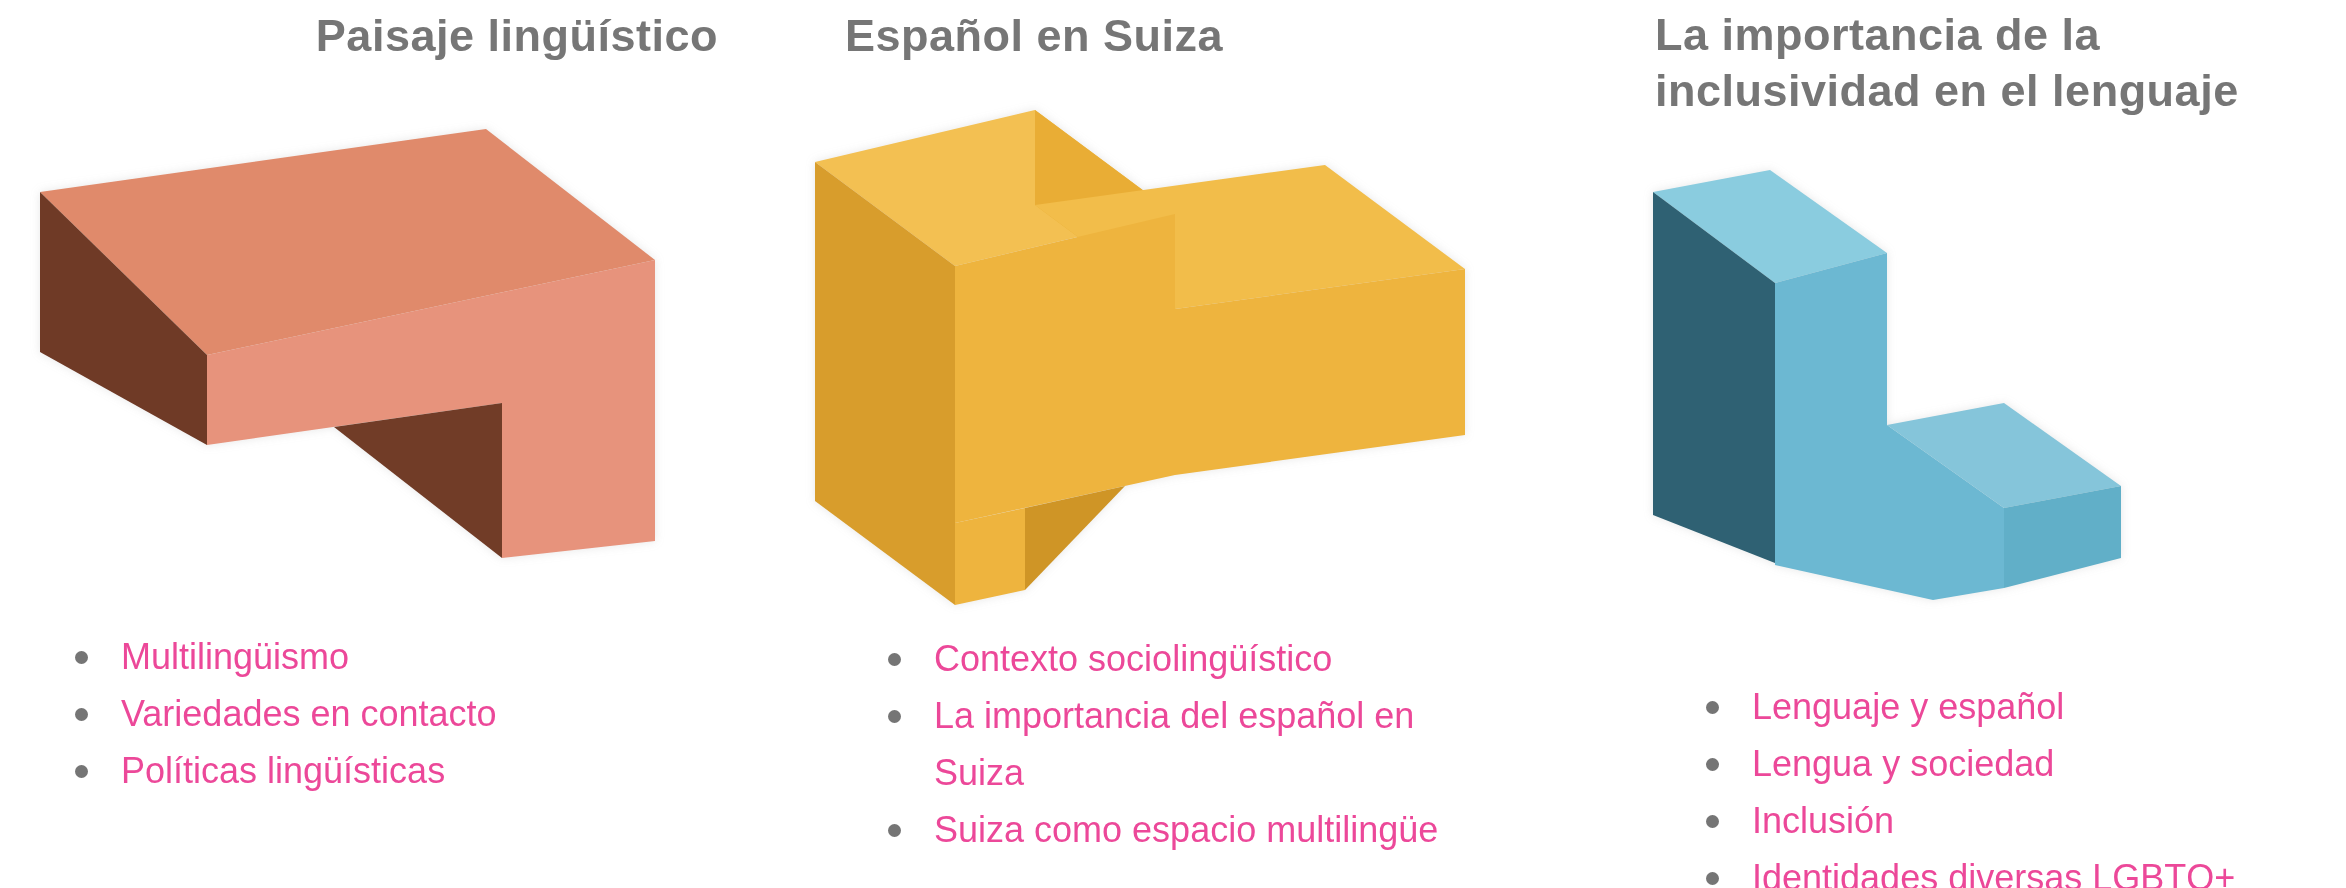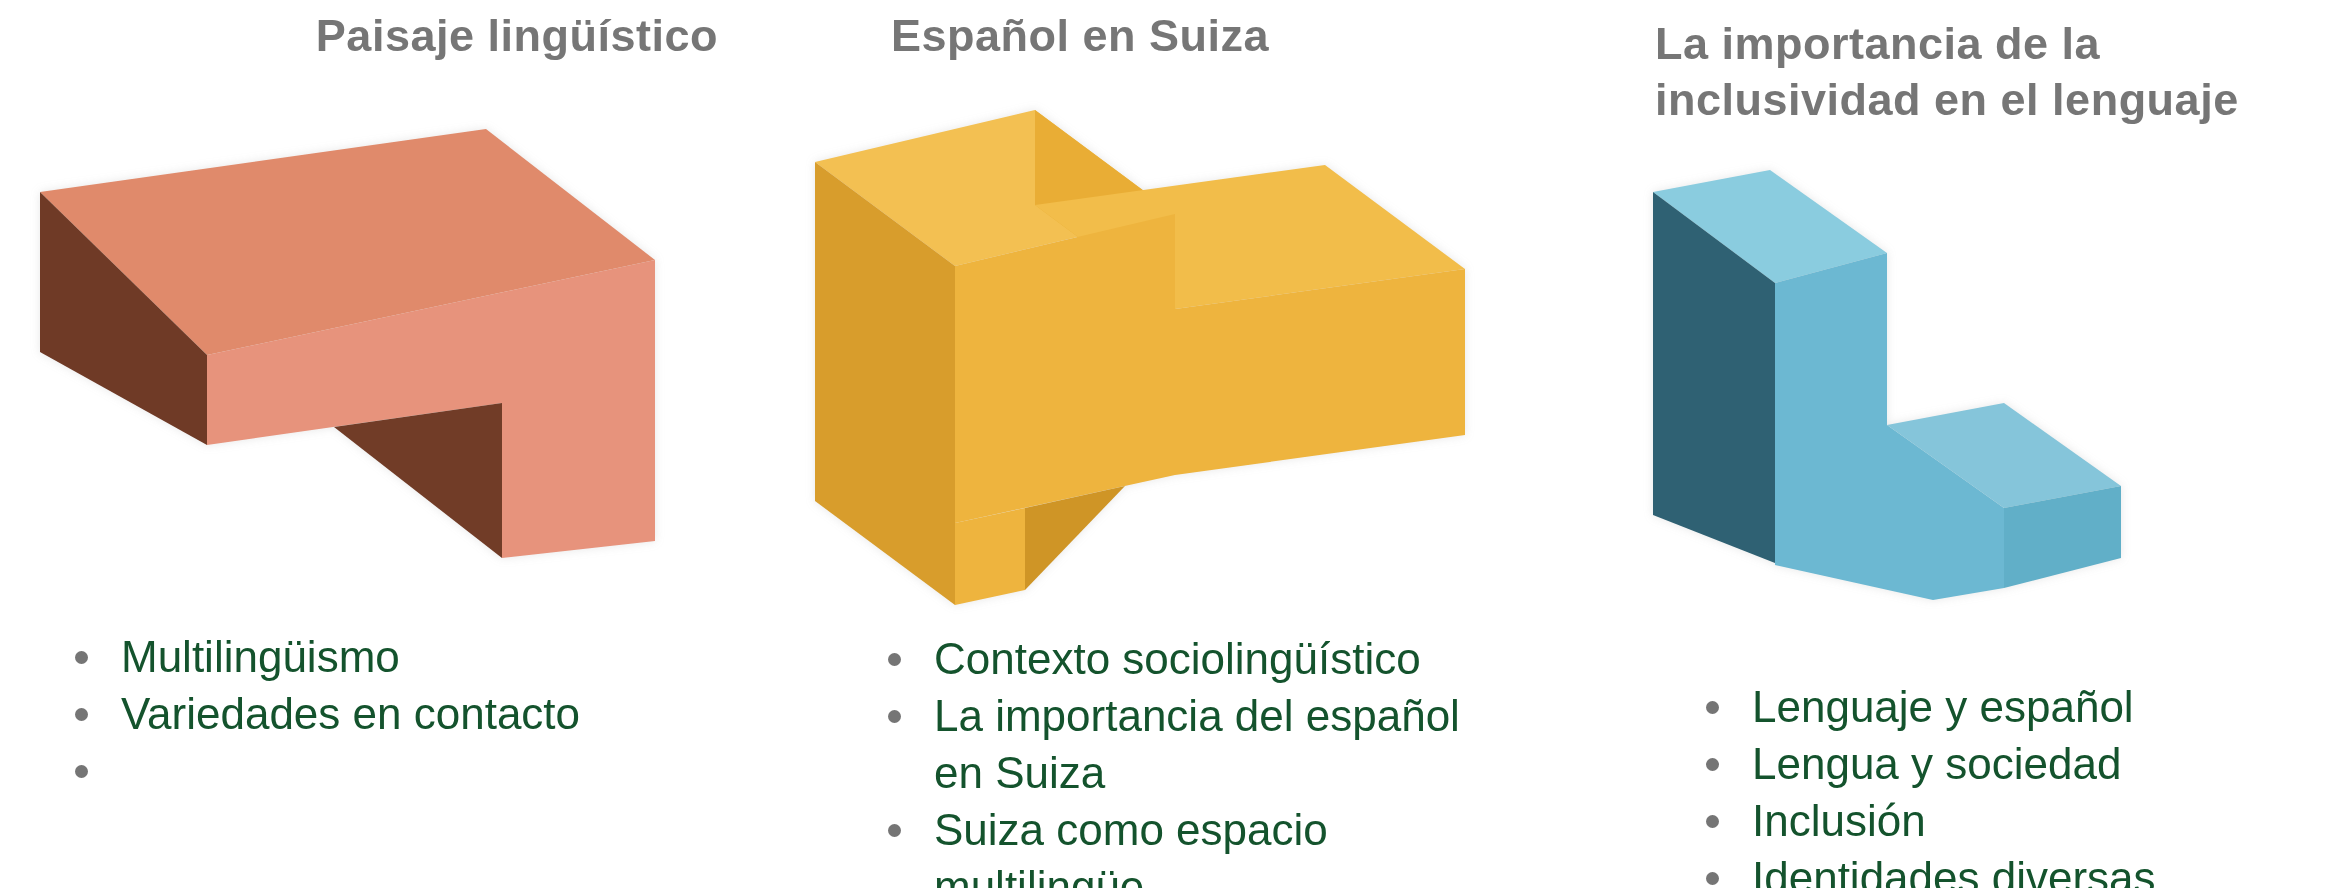--- a/index.html
+++ b/index.html
@@ -3,34 +3,34 @@
 <meta charset="utf-8">
 <style>
   * { margin:0; padding:0; box-sizing:border-box; }
   html,body { width:2346px; height:888px; background:#ffffff; overflow:hidden;
               font-family:"Liberation Sans", sans-serif; }
   .stage { position:relative; width:2346px; height:888px; background:#fff; }
 
   .col-title { position:absolute; font-weight:bold; font-size:45px; line-height:56px;
                color:#767676; letter-spacing:0.5px; }
   #title-1 { left:18px;  top:8px;  width:700px;text-align:right; }
-  #title-2 { left:845px; top:8px;  width:700px;margin-left:46px; }
-  #title-3 { left:1655px; top:16px; width:665px; }
+  #title-2 { left:845px; top:8px;  width:700px; }
+  #title-3 { left:1655px; top:7px; width:665px; }
 
   .block-svg { position:absolute; filter:drop-shadow(0 0 5px rgba(120,120,120,0.18)); }
   #shape-1 { left:28px;   top:112px; }
   #shape-2 { left:795px;  top:100px; }
   #shape-3 { left:1650px; top:130px; }
 
   ul.topics { position:absolute; list-style:none; }
   #list-1 { left:63px;   top:628px; width:620px; }
   #list-2 { left:876px;  top:630px; width:585px; }
   #list-3 { left:1694px; top:678px; width:640px; }
-  ul.topics li { position:relative; padding-left:58px; font-size:44px; line-height:57px;
-                 color:#14532d; }
+  ul.topics li { position:relative; padding-left:58px; font-size:36px; line-height:57px;
+                 color:#ec4899; }
   ul.topics .dot { position:absolute; left:12px; top:23px; width:13px; height:13px;
                    border-radius:50%; background:#757575; }
 </style>
 </head>
 <body>
 
 <div class="stage">
 
   <h2 class="col-title" id="title-1">Paisaje lingüístico</h2>
 
@@ -45,20 +45,21 @@
     <li>
       <span class="dot"></span>
       <span>Multilingüismo</span>
     </li>
     <li>
       <span class="dot"></span>
       <span>Variedades en contacto</span>
     </li>
     <li>
       <span class="dot"></span>
+      <span>Políticas lingüísticas</span>
     </li>
   </ul>
 
   <h2 class="col-title" id="title-2">Español en Suiza</h2>
 
   <svg class="block-svg" id="shape-2" width="680" height="520" viewBox="0 0 680 520">
     <polygon points="20,62 240,10 380,114 160,166" fill="#f3c052"></polygon>
     <polygon points="240,10 380,114 380,209 240,105" fill="#e9ad35"></polygon>
     <polygon points="240,105 530,65 670,169 380,209" fill="#f2bd4a"></polygon>
     <polygon points="160,166 380,114 380,209 670,169 670,335 380,375 160,423" fill="#eeb43e"></polygon>

